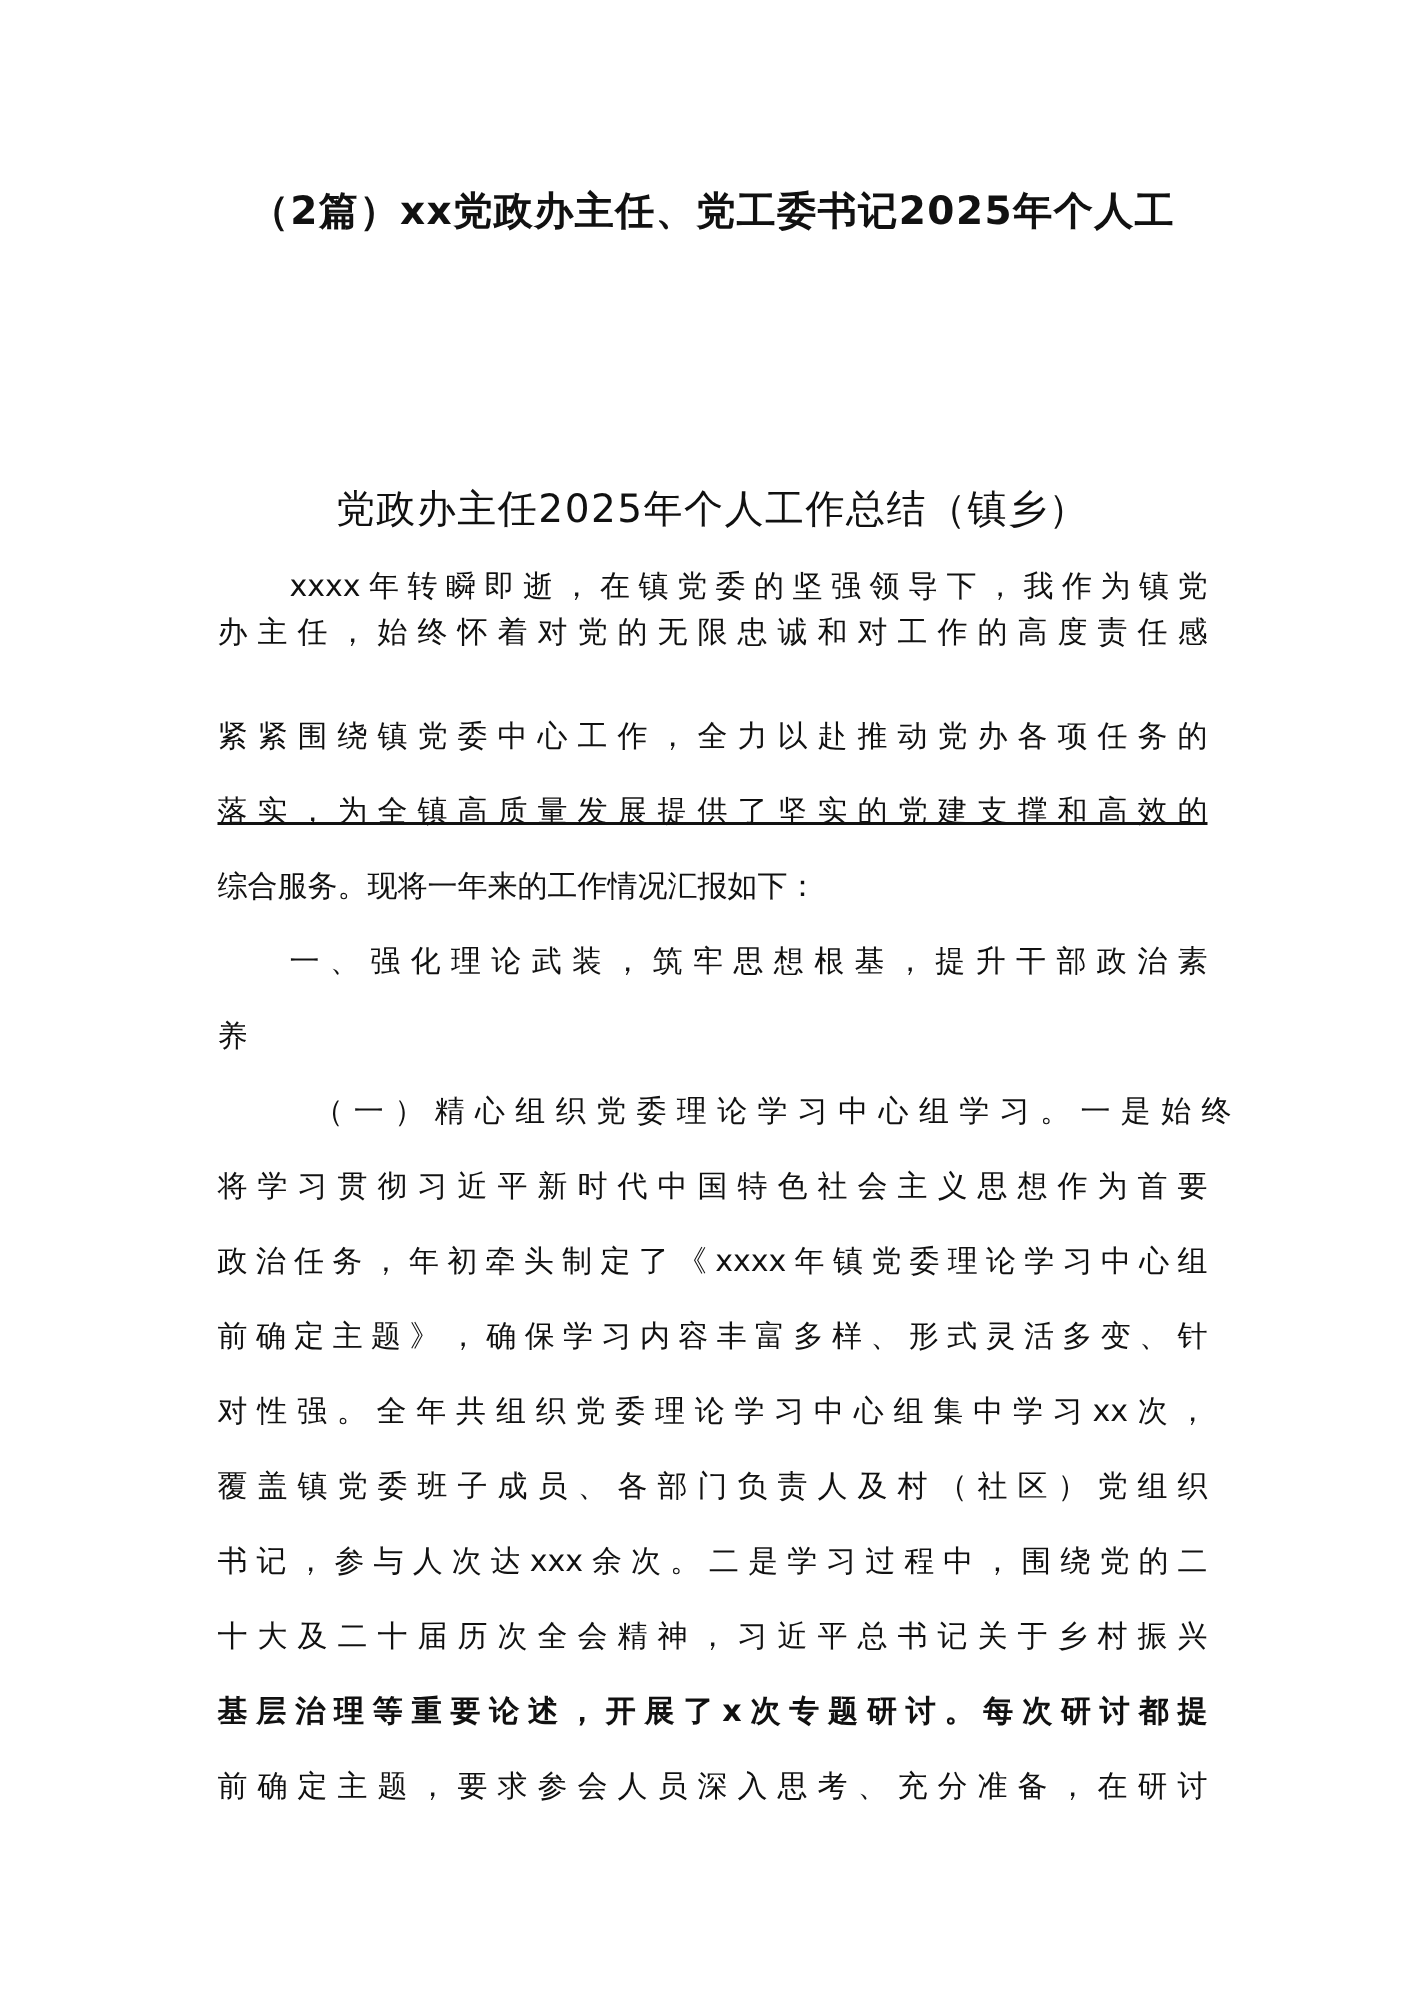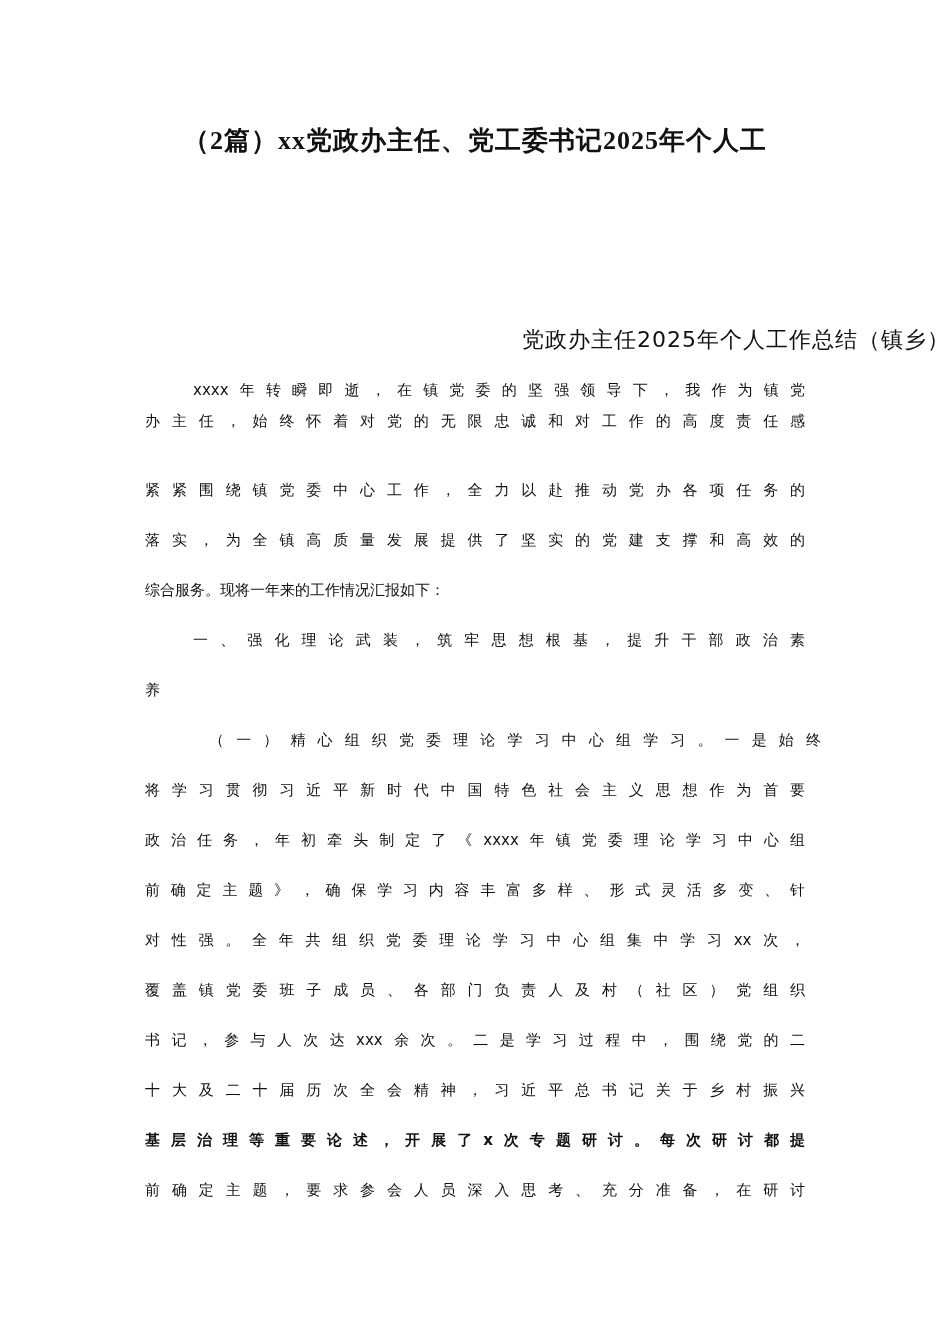--- a/index.html
+++ b/index.html
@@ -25,37 +25,36 @@
     .title-line {
       position: absolute;
       left: 0;
       width: 950px;
       text-align: center;
       font-size: 26px;
       font-weight: bold;
       letter-spacing: 1px;
       white-space: nowrap;
       line-height: 34px;
-      font-family: Liberation Serif, serif;
     }
     .subtitle {
       position: absolute;
       left: 0;
       width: 950px;
-      text-align: right;
-      font-size: 22px;
+      text-align: center;
+      font-size: 26px;
       white-space: nowrap;
       line-height: 30px;
       letter-spacing: 1px;
     }
     .line {
       position: absolute;
       left: 145px;
       width: 660px;
-      font-size: 15px;
+      font-size: 20px;
       line-height: 30px;
       white-space: nowrap;
       text-align: justify;
       text-align-last: justify;
     }
     .line.indent {
       left: 193px;
       width: 612px;
     }
     .line.last {
@@ -67,21 +66,21 @@
 
 <div class="page">
   <div class="title-line" style="top:124px;">（2篇）xx党政办主任、党工委书记2025年个人工</div>
 
   <div class="subtitle" style="top:325px;">党政办主任2025年个人工作总结（镇乡）</div>
 
   <div id="body-lines">
       <div class="line indent" style="top: 375px;">xxxx年转瞬即逝，在镇党委的坚强领导下，我作为镇党</div>
       <div class="line" style="top: 406px;">办主任，始终怀着对党的无限忠诚和对工作的高度责任感</div>
       <div class="line" style="top: 475px;">紧紧围绕镇党委中心工作，全力以赴推动党办各项任务的</div>
-      <div class="line" style="top: 525px;">落实，为全镇高质量发展提供了坚实的党建支撑和高效的</div>
+      <div class="line" style="top: 525px; text-decoration: underline;">落实，为全镇高质量发展提供了坚实的党建支撑和高效的</div>
       <div class="line last" style="top: 575px;">综合服务。现将一年来的工作情况汇报如下：</div>
       <div class="line indent" style="top: 625px;">一、强化理论武装，筑牢思想根基，提升干部政治素</div>
       <div class="line last" style="top: 675px;">养</div>
       <div class="line indent" style="top: 725px; margin-left: 16px;">（一）精心组织党委理论学习中心组学习。一是始终</div>
       <div class="line" style="top: 775px;">将学习贯彻习近平新时代中国特色社会主义思想作为首要</div>
       <div class="line" style="top: 825px;">政治任务，年初牵头制定了《xxxx年镇党委理论学习中心组</div>
       <div class="line" style="top: 875px;">前确定主题》，确保学习内容丰富多样、形式灵活多变、针</div>
       <div class="line" style="top: 925px;">对性强。全年共组织党委理论学习中心组集中学习xx次，</div>
       <div class="line" style="top: 975px;">覆盖镇党委班子成员、各部门负责人及村（社区）党组织</div>
       <div class="line" style="top: 1025px;">书记，参与人次达xxx余次。二是学习过程中，围绕党的二</div>

